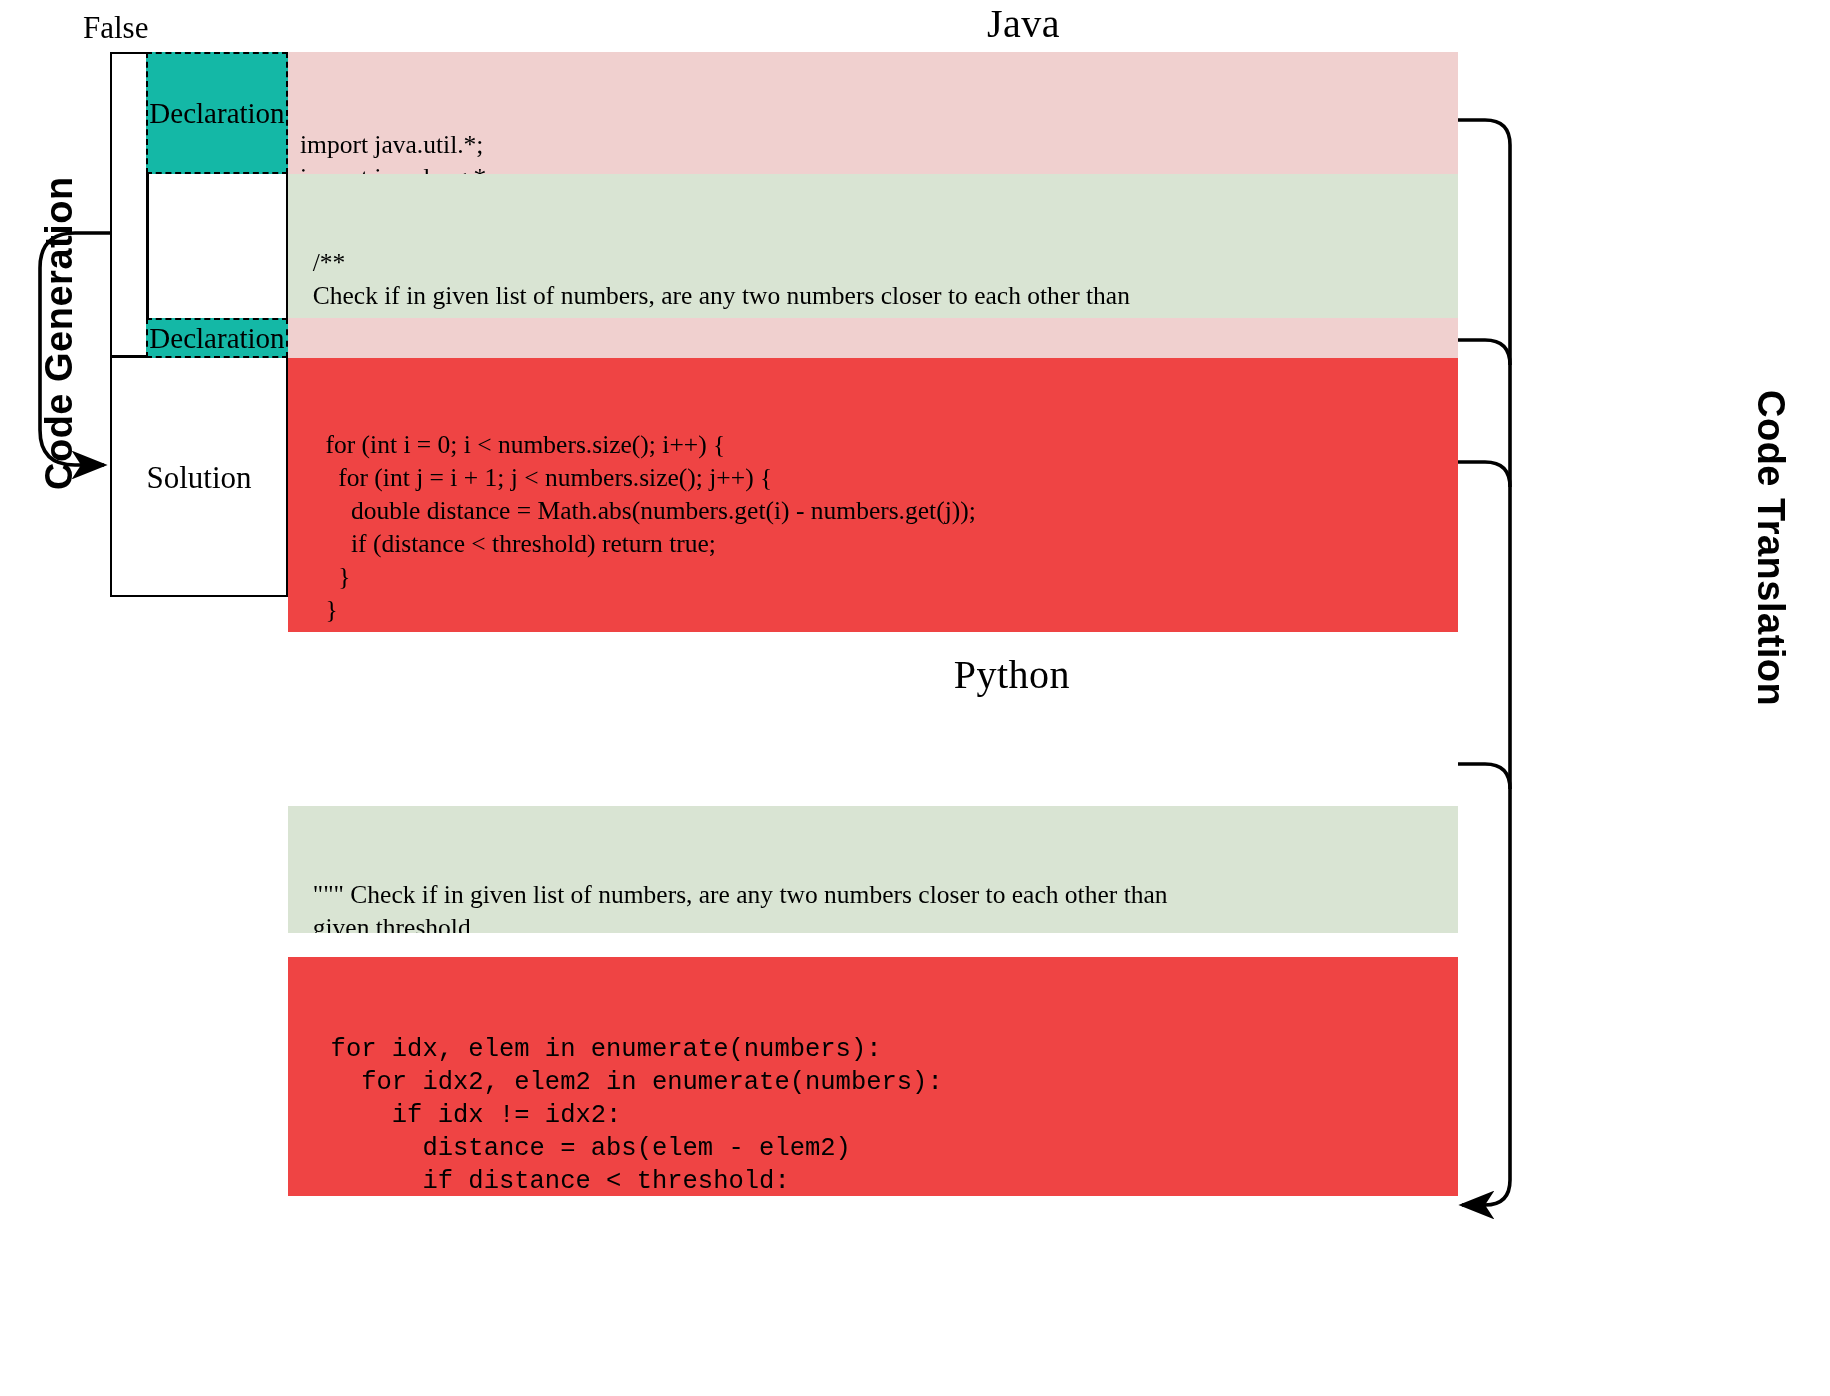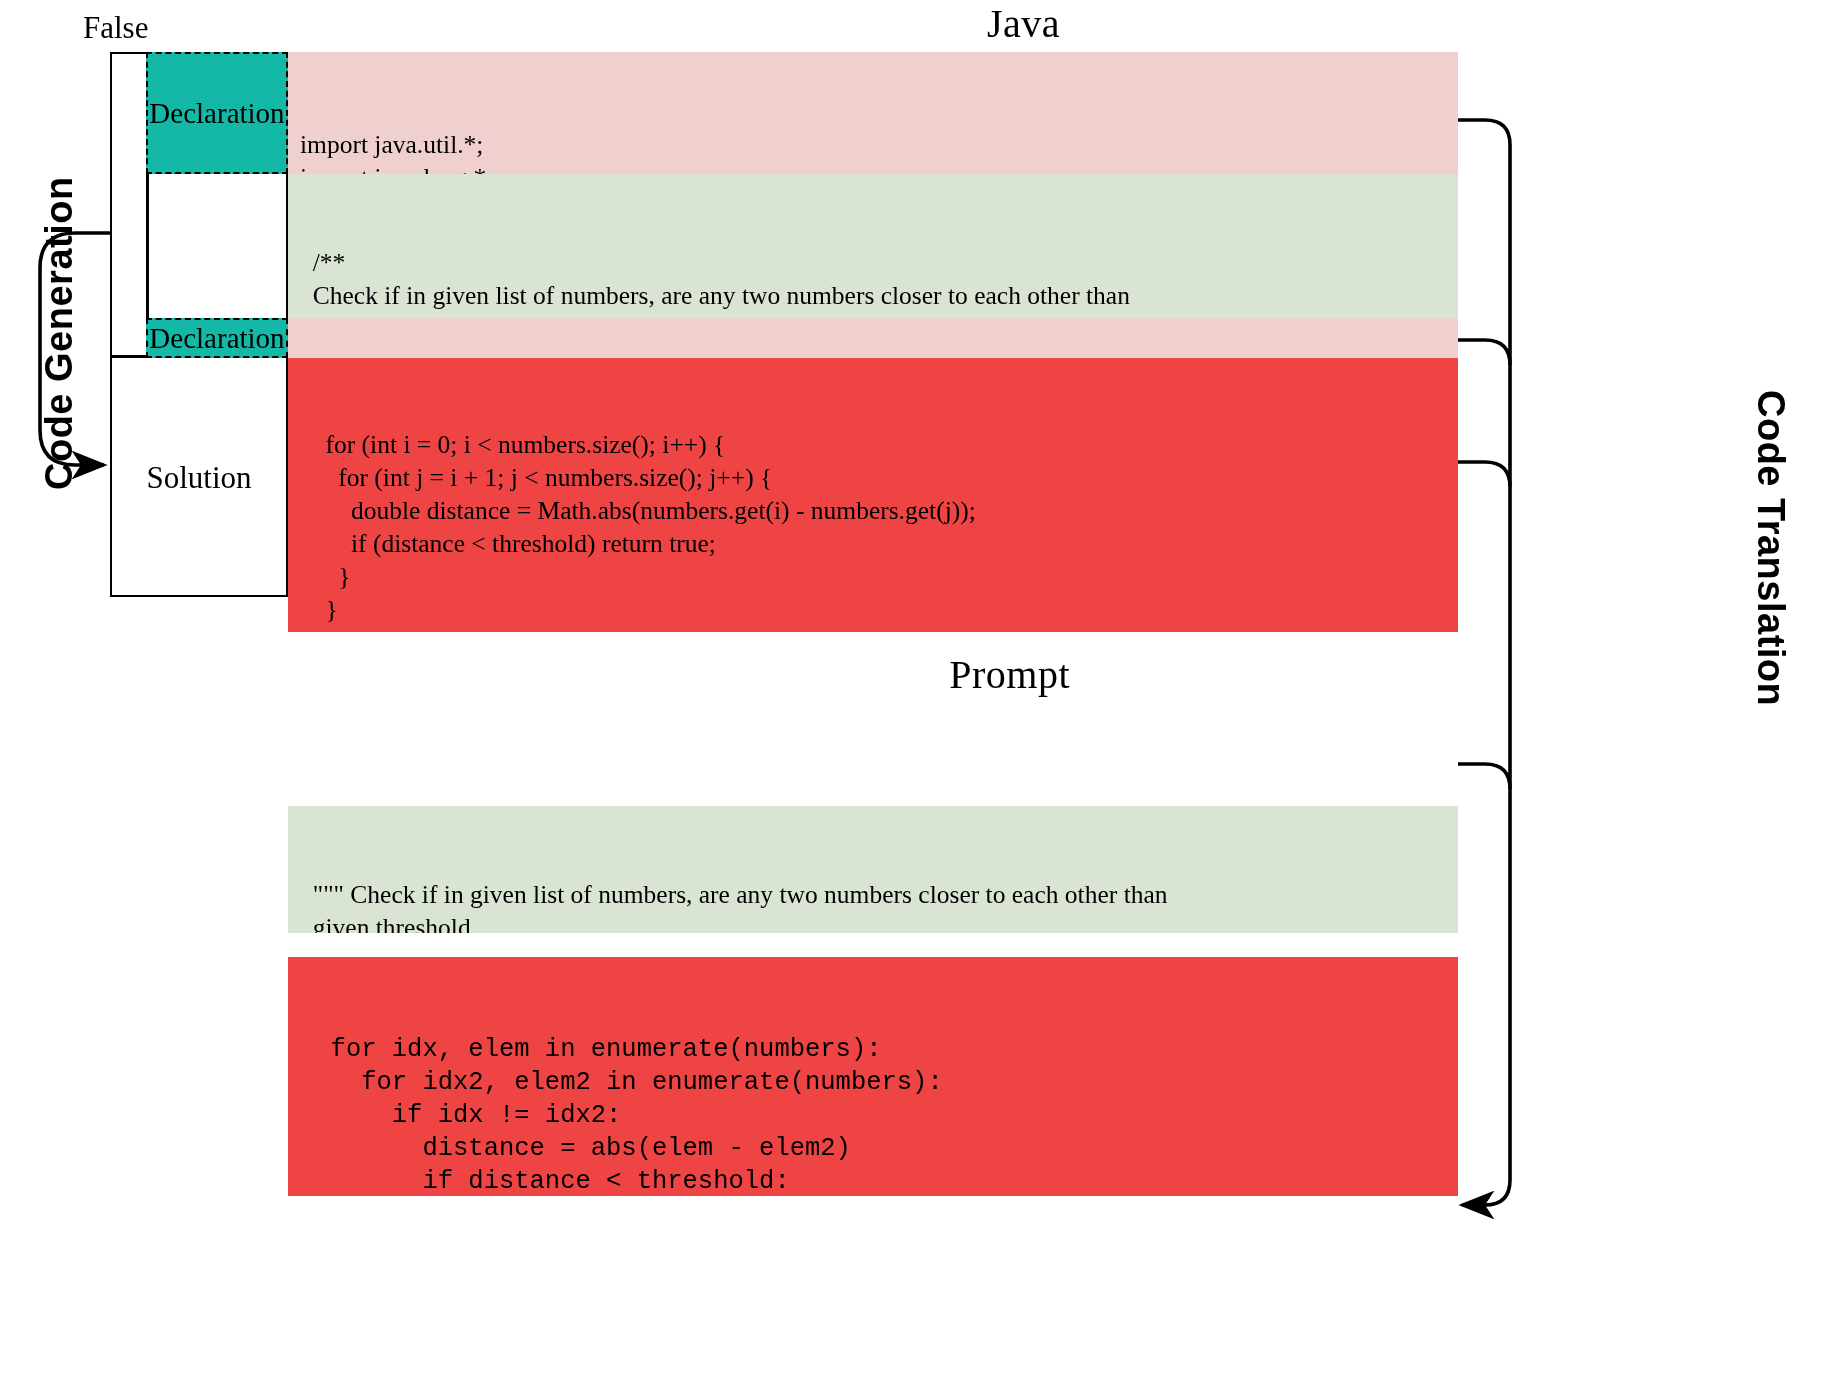--- a/index.html
+++ b/index.html
@@ -152,21 +152,21 @@
       for (int j = i + 1; j &lt; numbers.size(); j++) {
         double distance = Math.abs(numbers.get(i) - numbers.get(j));
         if (distance &lt; threshold) return true;
       }
     }
     return false;
   }
 }</div>
   </div>
 
-  <div class="abs lang-title" style="left:690px; top:655px; width:380px;">Prompt</div>
+  <div class="abs lang-title" style="left:690px; top:655px; width:380px;">Python</div>
 
 
   <div class="abs code-band band-doc" style="left:288px; top:806px; width:1170px; height:127px;">
     <div class="code-lines" style="padding-top:6px;">  """ Check if in given list of numbers, are any two numbers closer to each other than
   given threshold.
   ...
   """</div>
   </div>
 
   <div class="abs code-band band-sol" style="left:288px; top:957px; width:1170px; height:239px;font-family:Liberation Mono, monospace;">

